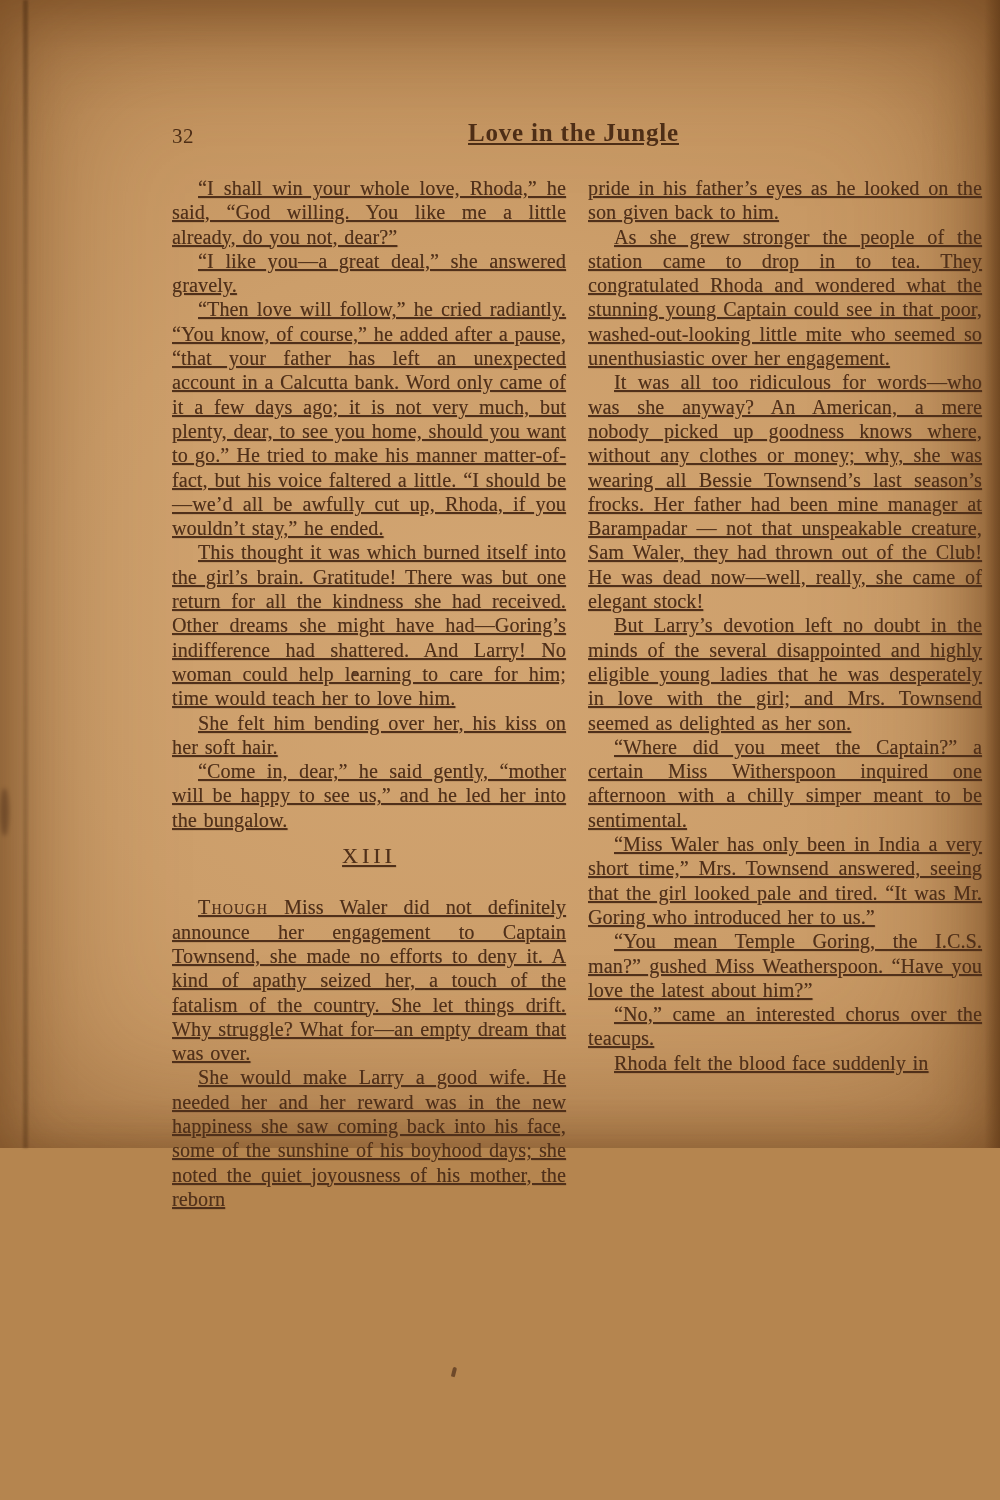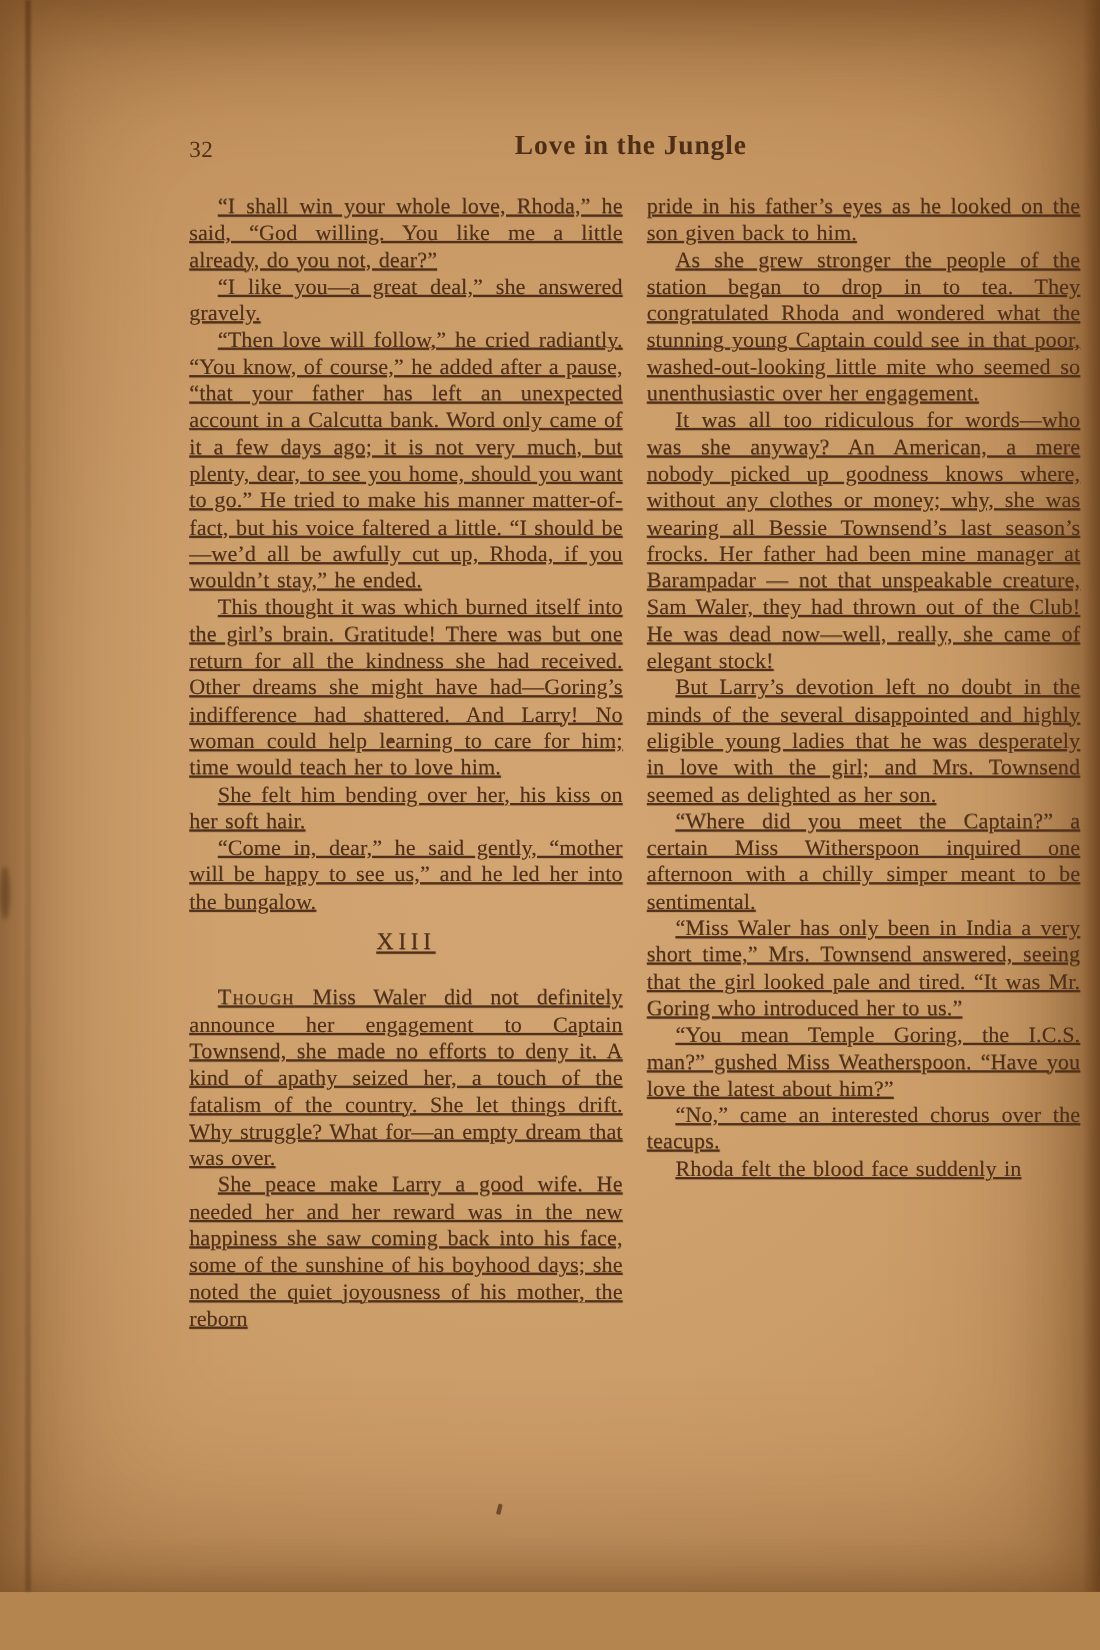--- a/index.html
+++ b/index.html
@@ -2,21 +2,21 @@
 <html><head>
 <meta charset="utf-8">
 <style>
   html,body{margin:0;padding:0;}
   body{
     width:1000px;height:1500px;overflow:hidden;
     font-family:"Liberation Serif", serif;
     background:#b5854f;
   }
   .page{
-    position:relative;width:1000px;height:1447px;
+    position:relative;width:1000px;height:1148px;
     background:
       radial-gradient(ellipse 115% 85% at 48% 54%,
         #d2a572 0%, #cc9e6a 38%, #c4945f 62%, #b68551 82%, #a5773f 100%);
     color:#4e2e16;
   }
   .vignette{
     position:absolute;inset:0;pointer-events:none;
     box-shadow:
       inset 0 0 140px 38px rgba(110,66,28,0.42),
       inset 0 30px 70px rgba(118,70,30,0.38),
@@ -33,21 +33,21 @@
   .edge-right{
     position:absolute;right:0;top:0;width:16px;height:100%;pointer-events:none;
     background:linear-gradient(to left, rgba(92,54,20,0.6), rgba(92,54,20,0));
   }
   .page-number{
     position:absolute;left:172px;top:124px;
     font-size:21px;letter-spacing:0.5px;
   }
   .page-title{
     position:absolute;left:172px;top:119px;width:803px;
-    text-align:center;font-weight:bold;font-size:25px;letter-spacing:0.8px;
+    text-align:center;font-weight:bold;font-size:25px;letter-spacing:0.8px;text-decoration:underline;
   }
   .col{
     position:absolute;top:176px;width:394px;
     font-size:20px;line-height:24.3px;
     text-align:justify;
     letter-spacing:0.15px;word-spacing:1.5px;
     color:#50301a;
     text-shadow:0.3px 0.3px 0.6px rgba(70,42,18,0.45);
     text-decoration:underline;
   }
@@ -79,25 +79,25 @@
 
   <div class="col col-left">
       <p>“I shall win your whole love, Rhoda,” he said, “God willing. You like me a little already, do you not, dear?”</p>
       <p>“I like you—a great deal,” she answered gravely.</p>
       <p>“Then love will follow,” he cried radiantly. “You know, of course,” he added after a pause, “that your father has left an unexpected account in a Calcutta bank. Word only came of it a few days ago; it is not very much, but plenty, dear, to see you home, should you want to go.” He tried to make his manner matter-of-fact, but his voice faltered a little. “I should be—we’d all be awfully cut up, Rhoda, if you wouldn’t stay,” he ended.</p>
       <p>This thought it was which burned itself into the girl’s brain. Gratitude! There was but one return for all the kindness she had received. Other dreams she might have had—Goring’s indifference had shattered. And Larry! No woman could help learning to care for him; time would teach her to love him.</p>
       <p>She felt him bending over her, his kiss on her soft hair.</p>
       <p>“Come in, dear,” he said gently, “mother will be happy to see us,” and he led her into the bungalow.</p>
       <div class="chapter-heading">XIII</div>
       <p><span class="lead-smallcaps">Though</span> Miss Waler did not definitely announce her engagement to Captain Townsend, she made no efforts to deny it. A kind of apathy seized her, a touch of the fatalism of the country. She let things drift. Why struggle? What for—an empty dream that was over.</p>
-      <p>She peace make Larry a good wife. He needed her and her reward was in the new happiness she saw coming back into his face, some of the sunshine of his boyhood days; she noted the quiet joyousness of his mother, the reborn</p>
+      <p>She would make Larry a good wife. He needed her and her reward was in the new happiness she saw coming back into his face, some of the sunshine of his boyhood days; she noted the quiet joyousness of his mother, the reborn</p>
     </div>
   <div class="col col-right">
       <p class="noindent">pride in his father’s eyes as he looked on the son given back to him.</p>
-      <p>As she grew stronger the people of the station began to drop in to tea. They congratulated Rhoda and wondered what the stunning young Captain could see in that poor, washed-out-looking little mite who seemed so unenthusiastic over her engagement.</p>
+      <p>As she grew stronger the people of the station came to drop in to tea. They congratulated Rhoda and wondered what the stunning young Captain could see in that poor, washed-out-looking little mite who seemed so unenthusiastic over her engagement.</p>
       <p>It was all too ridiculous for words—who was she anyway? An American, a mere nobody picked up goodness knows where, without any clothes or money; why, she was wearing all Bessie Townsend’s last season’s frocks. Her father had been mine manager at Barampadar — not that unspeakable creature, Sam Waler, they had thrown out of the Club! He was dead now—well, really, she came of elegant stock!</p>
       <p>But Larry’s devotion left no doubt in the minds of the several disappointed and highly eligible young ladies that he was desperately in love with the girl; and Mrs. Townsend seemed as delighted as her son.</p>
       <p>“Where did you meet the Captain?” a certain Miss Witherspoon inquired one afternoon with a chilly simper meant to be sentimental.</p>
       <p>“Miss Waler has only been in India a very short time,” Mrs. Townsend answered, seeing that the girl looked pale and tired. “It was Mr. Goring who introduced her to us.”</p>
       <p>“You mean Temple Goring, the I.C.S. man?” gushed Miss Weatherspoon. “Have you love the latest about him?”</p>
       <p>“No,” came an interested chorus over the teacups.</p>
       <p>Rhoda felt the blood face suddenly in</p>
     </div>
 
   <div class="fleck fleck-comma"></div>

